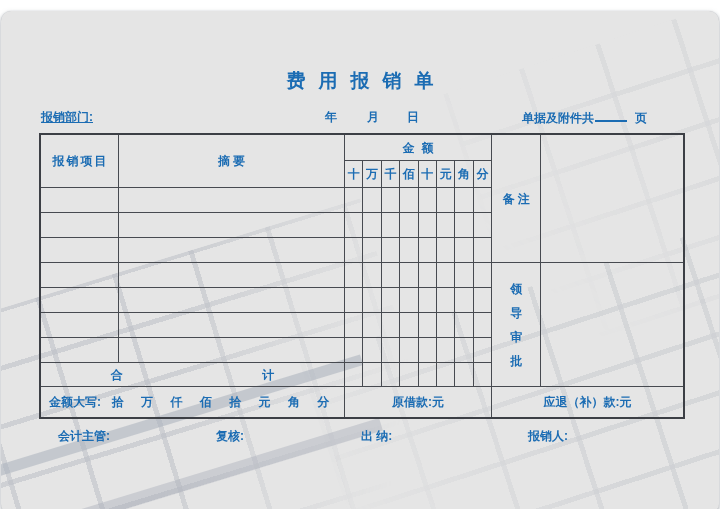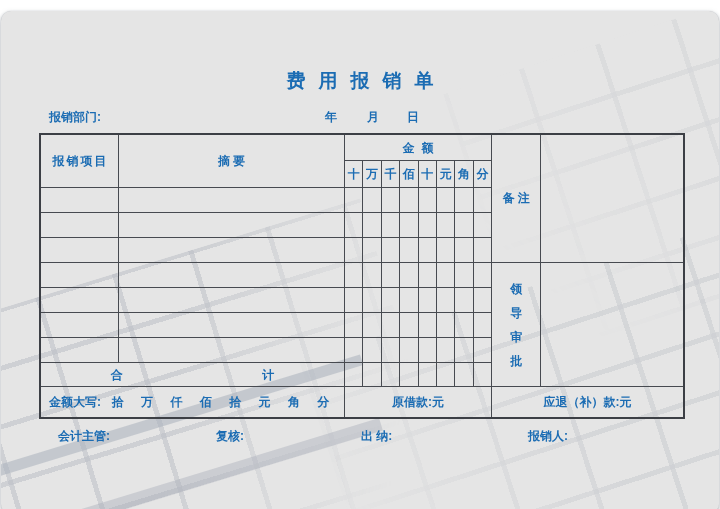--- a/index.html
+++ b/index.html
@@ -26,21 +26,21 @@
     -webkit-mask-image:linear-gradient(240deg,#000 35%,transparent 85%);
     mask-image:linear-gradient(240deg,#000 35%,transparent 85%);}
   .beam{position:absolute;background:#aab0bb;opacity:.55;}
   .beam-1{left:-60px;bottom:86px;width:430px;height:11px;transform:rotate(-17deg);}
   .beam-2{left:-70px;bottom:16px;width:460px;height:13px;transform:rotate(-17deg);opacity:.45;}
   .title{
     position:absolute;top:57px;left:0;width:100%;text-align:center;
     color:#1b6cb3;font-size:19px;font-weight:700;letter-spacing:13px;text-indent:13px;
   }
   .meta{position:absolute;top:98px;color:#1b6cb3;font-size:12px;font-weight:700;}
-  .m-dept{left:48px;}
+  .m-dept{left:40px;text-decoration:underline;}
   .m-year{left:324px;}
   .m-month{left:366px;}
   .m-day{left:406px;}
   .m-attach{left:521px;}
   .blank-line{display:inline-block;width:32px;height:11px;border-bottom:2px solid #1b6cb3;margin:0 1px;vertical-align:baseline;}
   .m-attach .suffix{margin-left:7px;}
 
   
   .form-grid{
     position:absolute;left:38px;top:122px;width:646px;height:286px;
@@ -82,20 +82,21 @@
   <div class="ph grid-tex ph-tr"></div>
   <div class="beam beam-1"></div>
   <div class="beam beam-2"></div>
 
   <div class="title">费用报销单</div>
 
   <span class="meta m-dept">报销部门:</span>
   <span class="meta m-year">年</span>
   <span class="meta m-month">月</span>
   <span class="meta m-day">日</span>
+  <span class="meta m-attach"><span>单据及附件共</span><span class="blank-line"></span><span class="suffix">页</span></span>
 
   <div class="form-grid" id="form-grid">
       <div class="gc ls2" style="grid-area: 1 / 1 / 3 / 2;">报销项目</div>
       <div class="gc ls6" style="grid-area: 1 / 3 / 2 / 11;">金额</div>
       <div class="gc ls3" style="grid-area: 1 / 2 / 3 / 3;">摘要</div>
       <div class="gc" style="grid-area: 2 / 3 / 3 / 4;">十</div>
       <div class="gc" style="grid-area: 2 / 4 / 3 / 5;">万</div>
       <div class="gc" style="grid-area: 2 / 5 / 3 / 6;">千</div>
       <div class="gc" style="grid-area: 2 / 6 / 3 / 7;">佰</div>
       <div class="gc" style="grid-area: 2 / 7 / 3 / 8;">十</div>
@@ -165,21 +166,21 @@
       <div class="gc" style="grid-area: 9 / 1 / 10 / 2;"></div>
       <div class="gc" style="grid-area: 9 / 2 / 10 / 3;"></div>
       <div class="gc" style="grid-area: 9 / 3 / 10 / 4;"></div>
       <div class="gc" style="grid-area: 9 / 4 / 10 / 5;"></div>
       <div class="gc" style="grid-area: 9 / 5 / 10 / 6;"></div>
       <div class="gc" style="grid-area: 9 / 6 / 10 / 7;"></div>
       <div class="gc" style="grid-area: 9 / 7 / 10 / 8;"></div>
       <div class="gc" style="grid-area: 9 / 8 / 10 / 9;"></div>
       <div class="gc" style="grid-area: 9 / 9 / 10 / 10;"></div>
       <div class="gc" style="grid-area: 9 / 10 / 10 / 11;"></div>
-      <div class="gc ls3" style="grid-area: 1 / 11 / 6 / 12; font-family: Liberation Mono, monospace;">备注</div>
+      <div class="gc ls3" style="grid-area: 1 / 11 / 6 / 12;">备注</div>
       <div class="gc er" style="grid-area: 1 / 12 / 6 / 13;"></div>
       <div class="gc vert" style="grid-area: 6 / 11 / 11 / 12;">
         <span>领</span>
         <span>导</span>
         <span>审</span>
         <span>批</span>
       </div>
       <div class="gc er" style="grid-area: 6 / 12 / 11 / 13;"></div>
       <div class="gc spread" style="grid-area: 10 / 1 / 11 / 3;">
         <span>合</span>

